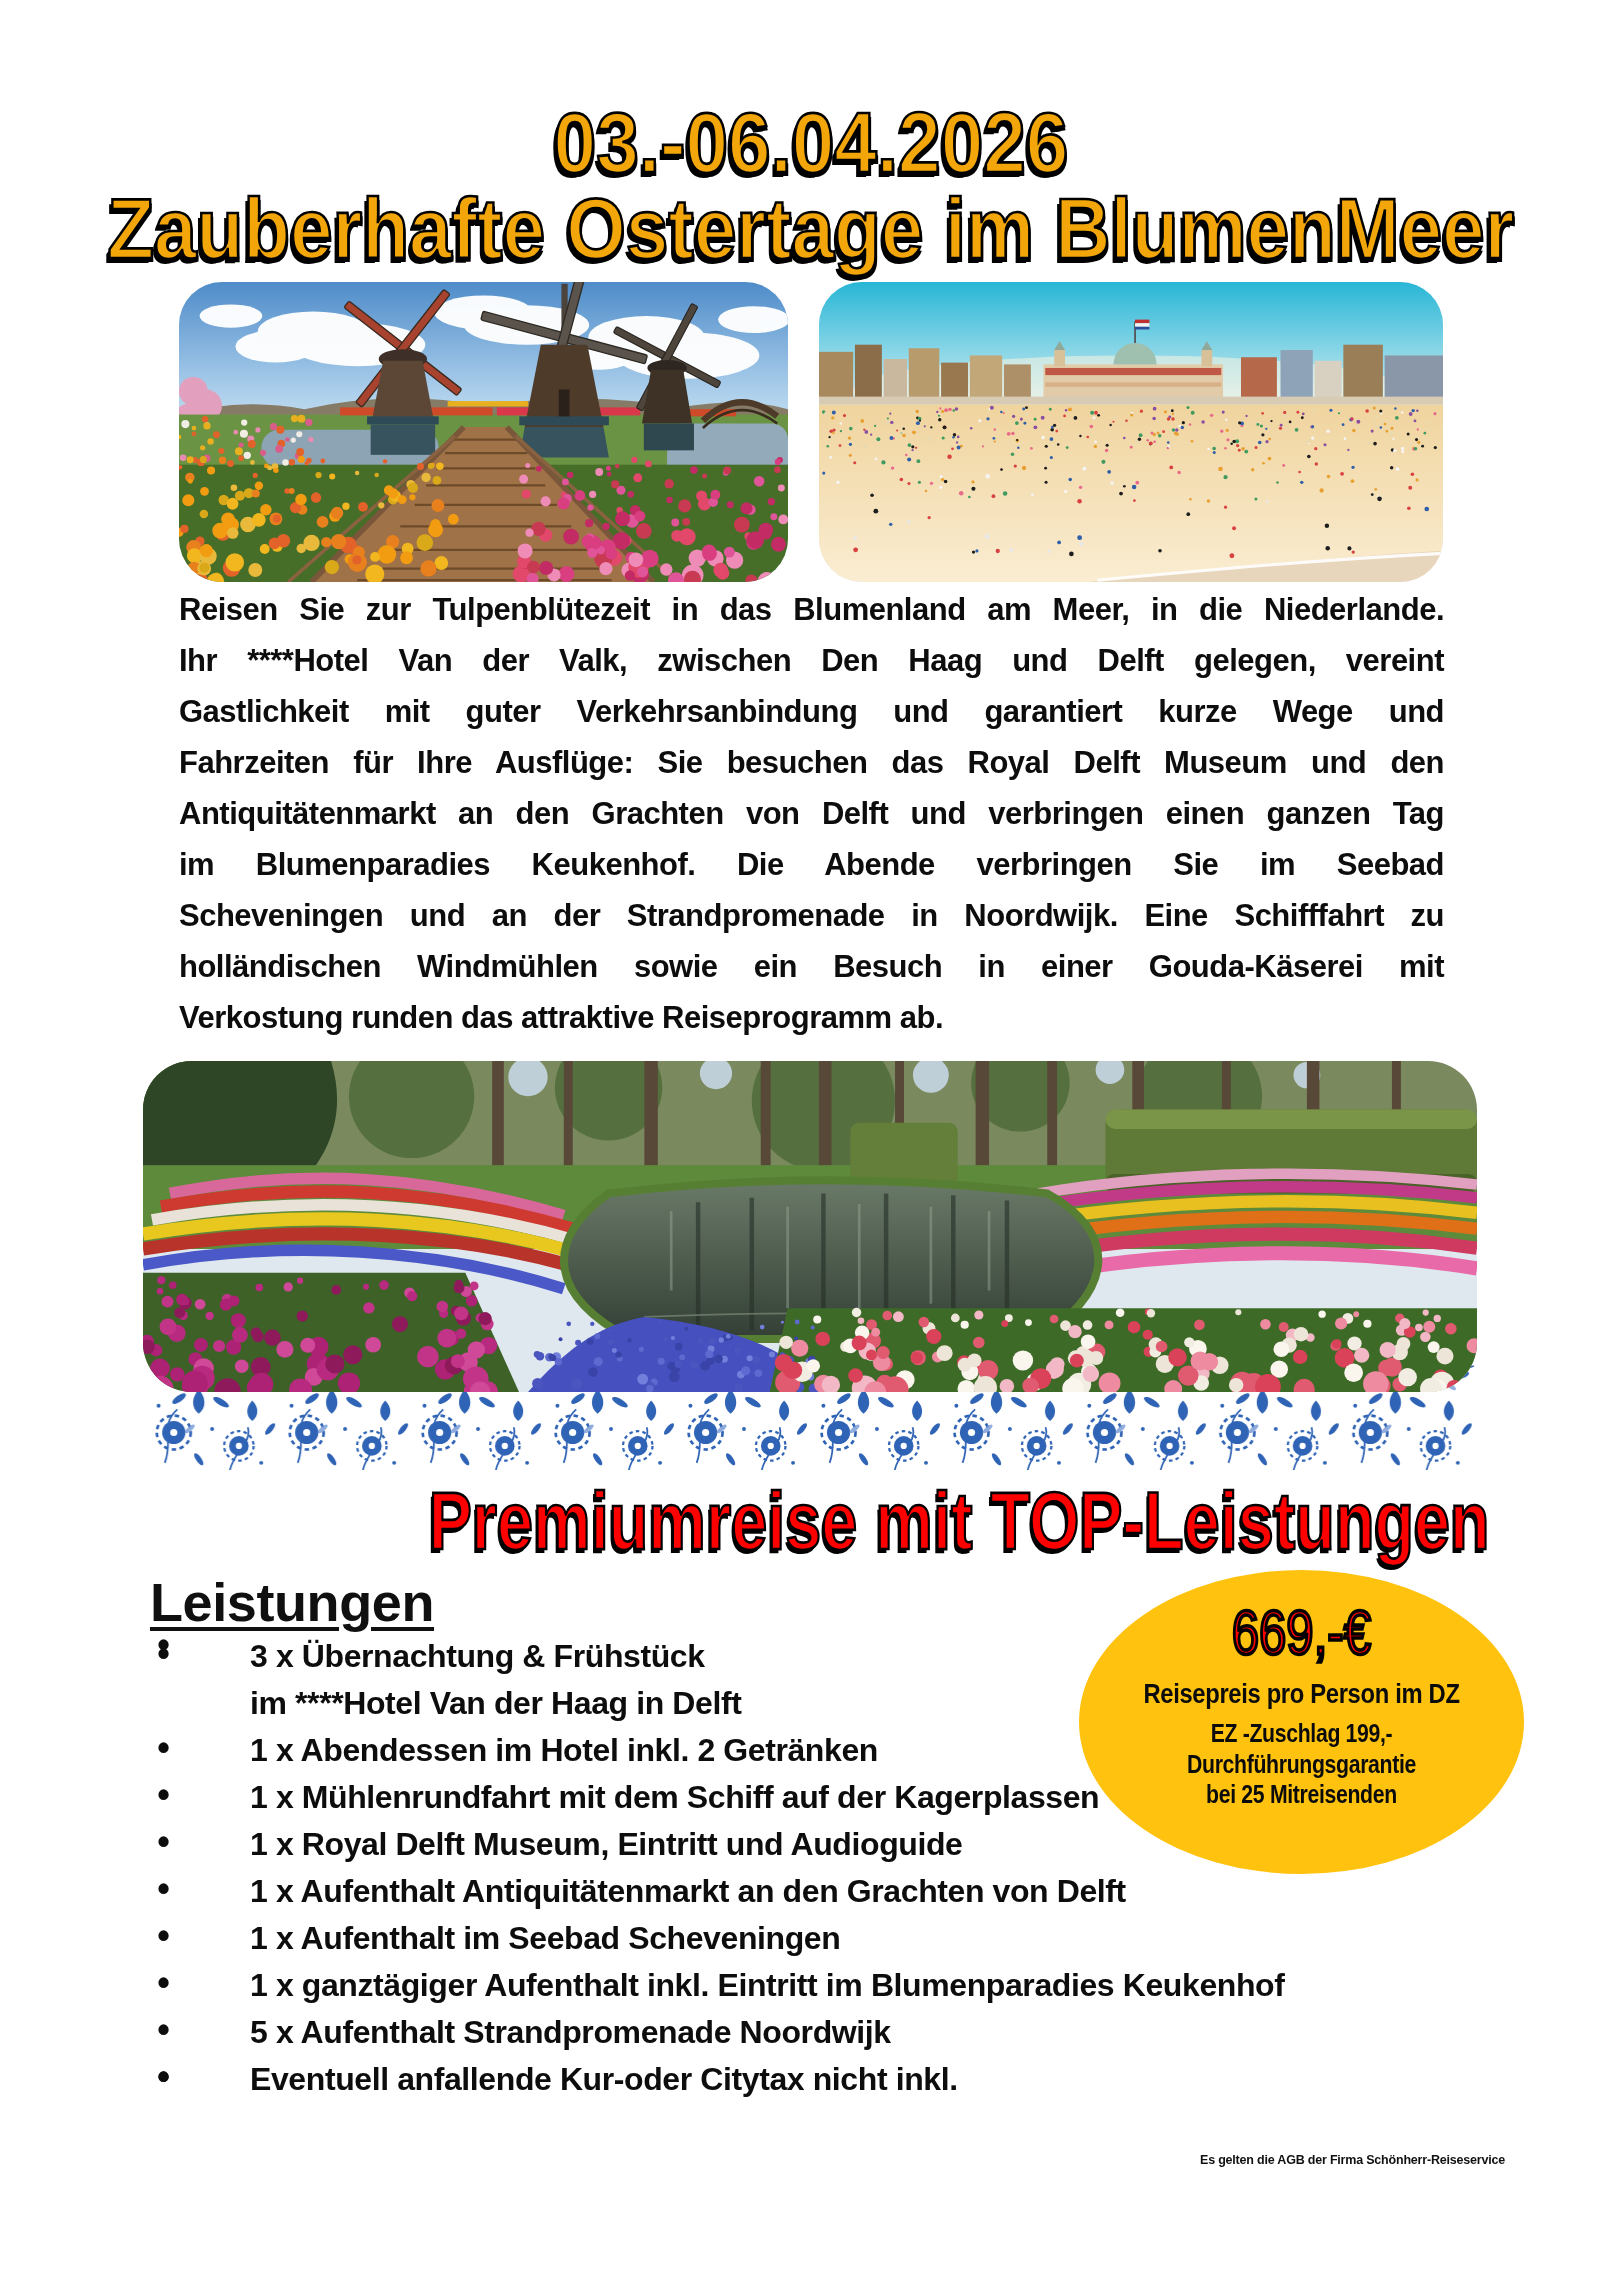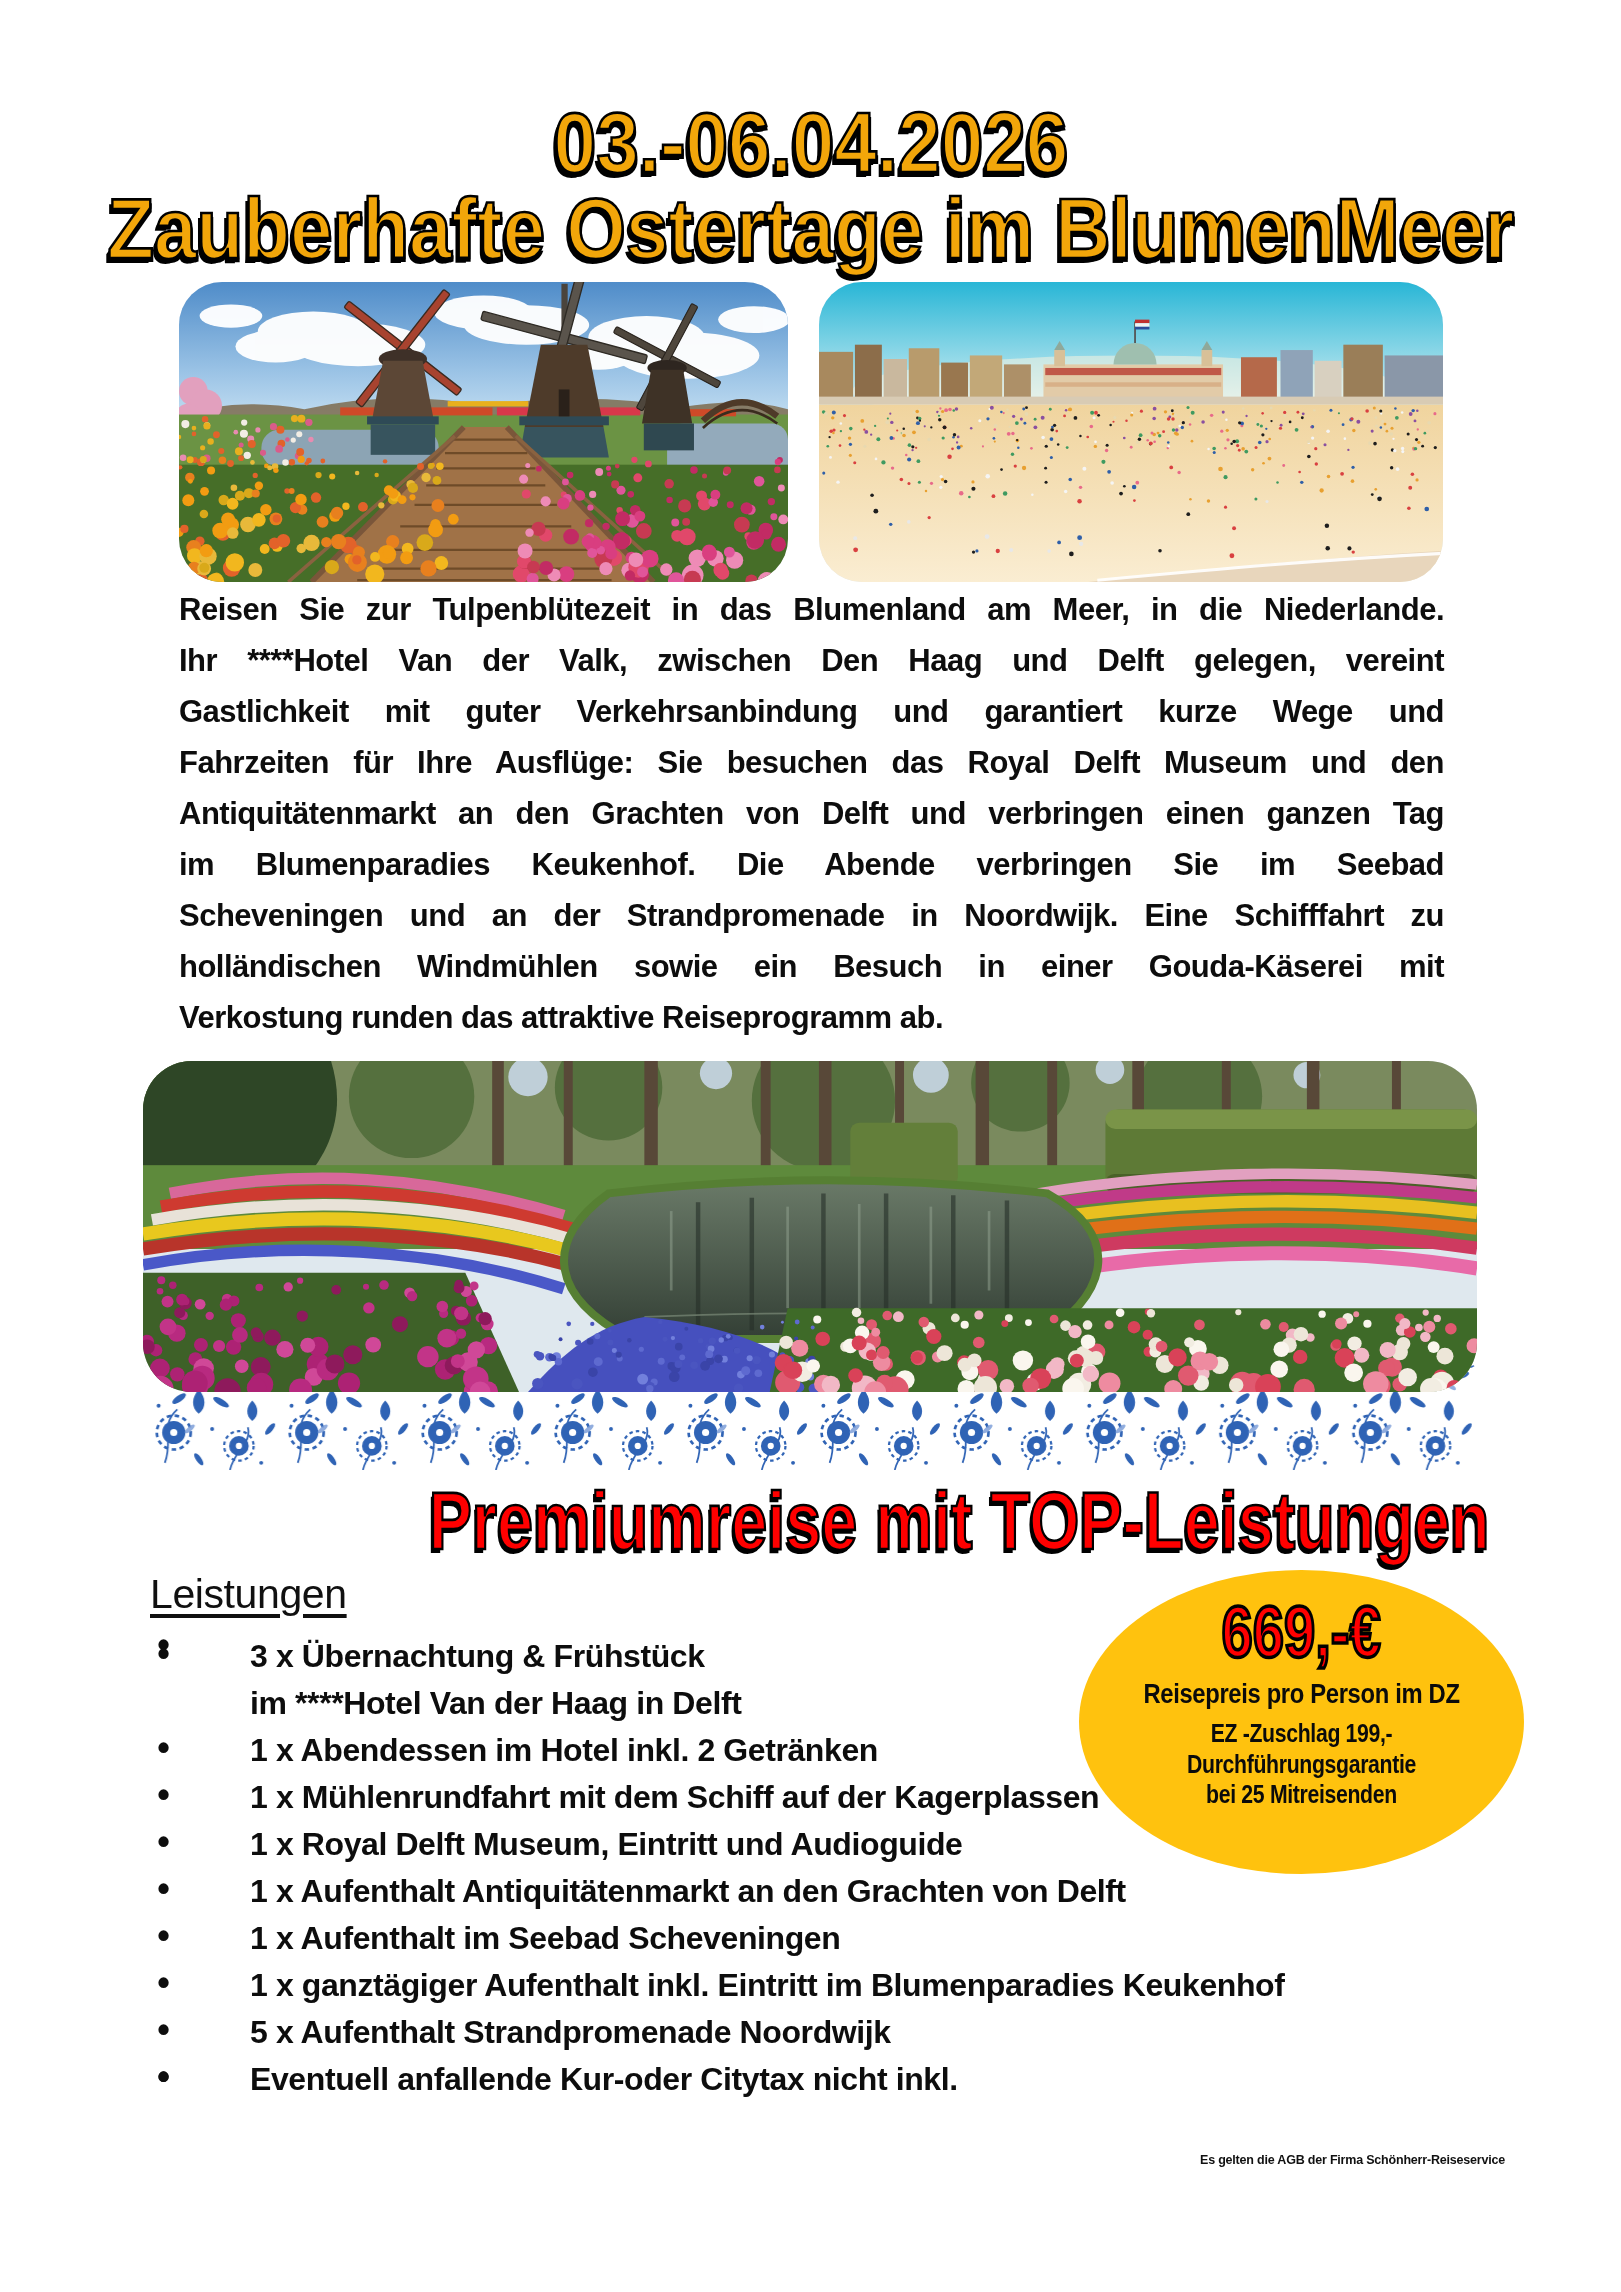--- a/index.html
+++ b/index.html
@@ -41,35 +41,35 @@
     text-align:justify;text-align-last:justify;white-space:normal;color:#0d0d0d;
   }
   .intro-line.last{text-align-last:left;}
   
   .delft-band{left:143px;top:1354px;width:1334px;height:116px;z-index:1;}
   
   .banner{top:1478px;left:0;width:1622px;text-align:right;z-index:3;}
   .banner .title-line{font-size:81px;line-height:86px;}
   
   .leistungen{
-    left:150px;top:1571px;font-size:41px;font-weight:400;letter-spacing:-0.4px;
+    left:150px;top:1571px;font-size:54px;font-weight:700;letter-spacing:-0.4px;
     text-decoration:underline;text-decoration-thickness:3.6px;text-underline-offset:6.3px;
   }
   .services{left:150px;top:1628px;width:1343px;list-style:none;z-index:3;}
   .svc{
     position:relative;padding-left:100px;font-size:32px;font-weight:700;
     letter-spacing:-0.4px;line-height:38px;margin-bottom:9px;white-space:nowrap;color:#0d0d0d;
   }
   .svc .marker{position:absolute;left:7.2px;top:-1.8px;font-size:36px;}
   
   .badge{
     left:1079px;top:1570px;width:445px;height:304px;border-radius:50%;
     background:var(--badge-yellow);text-align:center;z-index:4;padding-top:18px;
   }
-  .badge .price{font-size:72px;line-height:88px;font-weight:700;white-space:nowrap;}
+  .badge .price{font-size:63px;line-height:88px;font-weight:400;white-space:nowrap;}
   .badge .price .cond80{transform:scaleX(0.78);}
   .badge .price.red-outline2{color:var(--accent-red);-webkit-text-stroke:3.6px #000;text-shadow:none;}
   .bline{font-weight:700;color:#0b0b0b;transform:scaleX(0.85);letter-spacing:-0.4px;}
   .bline1{font-size:28px;margin-top:1.8px;}
   .bline2{font-size:25px;margin-top:9px;}
   .bline3{font-size:25px;margin-top:1.8px;}
   .bline4{font-size:25px;margin-top:1.8px;}
   
   .footer{left:1200px;top:2153px;font-size:12.5px;font-weight:700;letter-spacing:-0.2px;color:#111;}
 </style>

